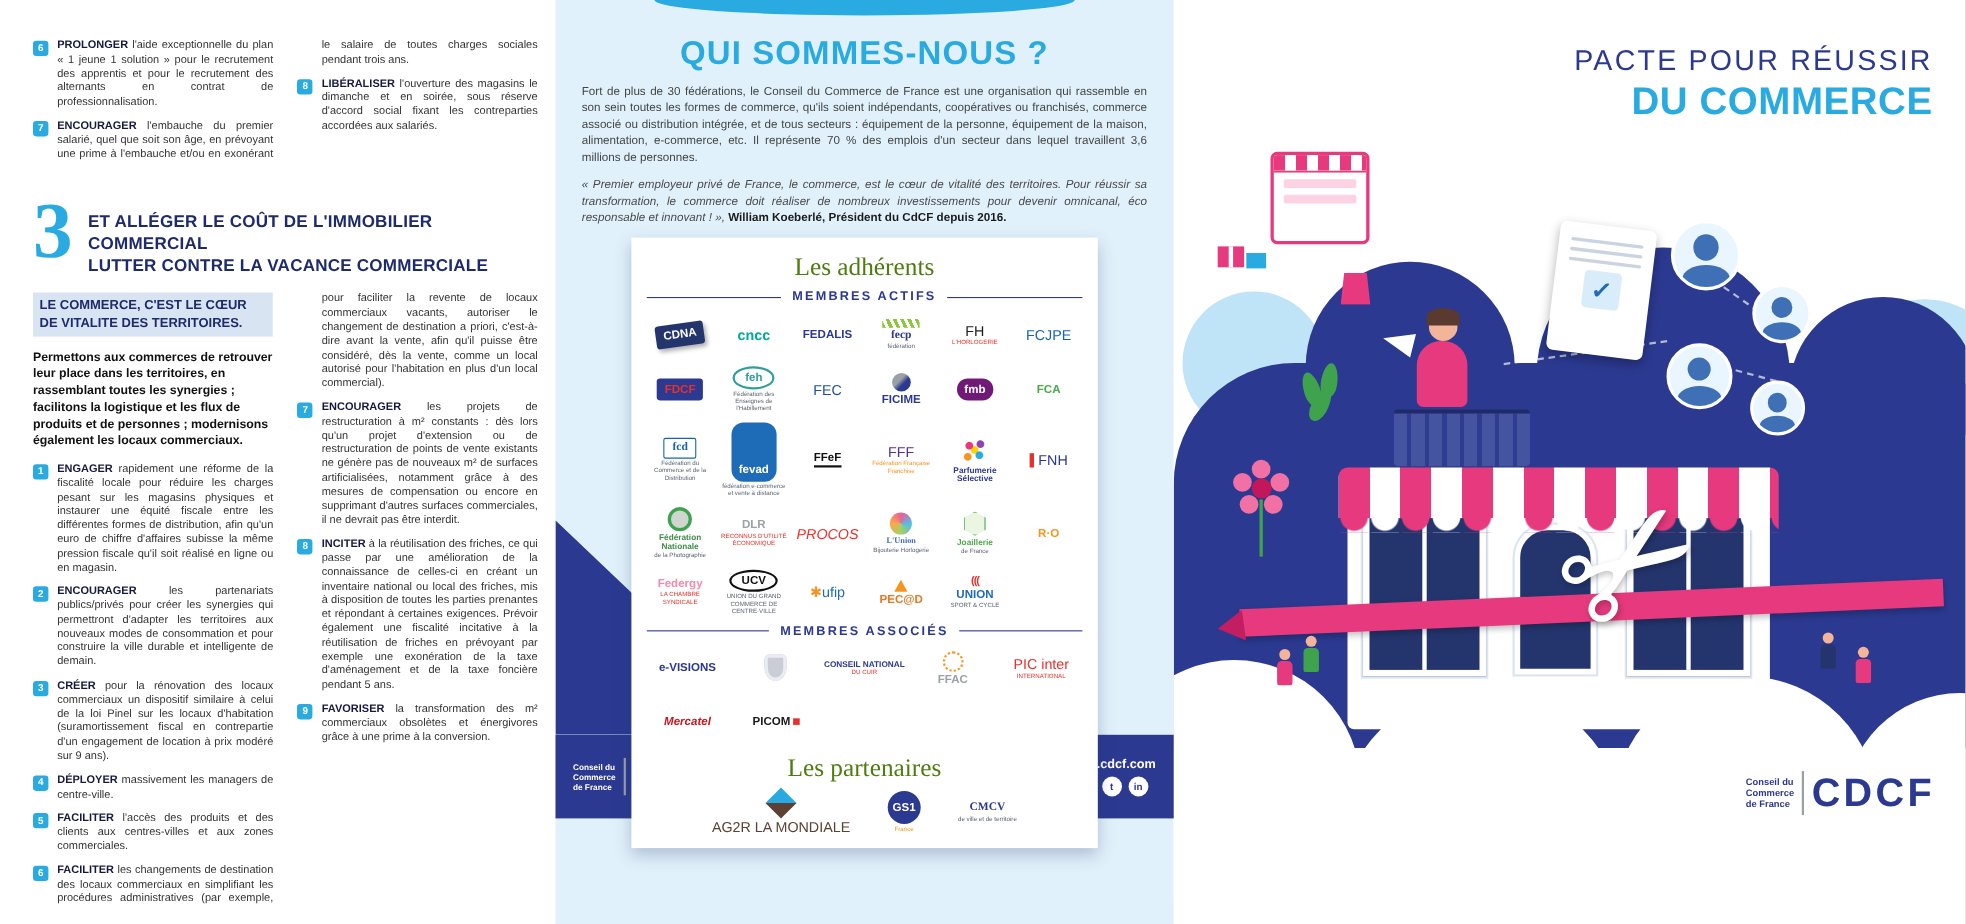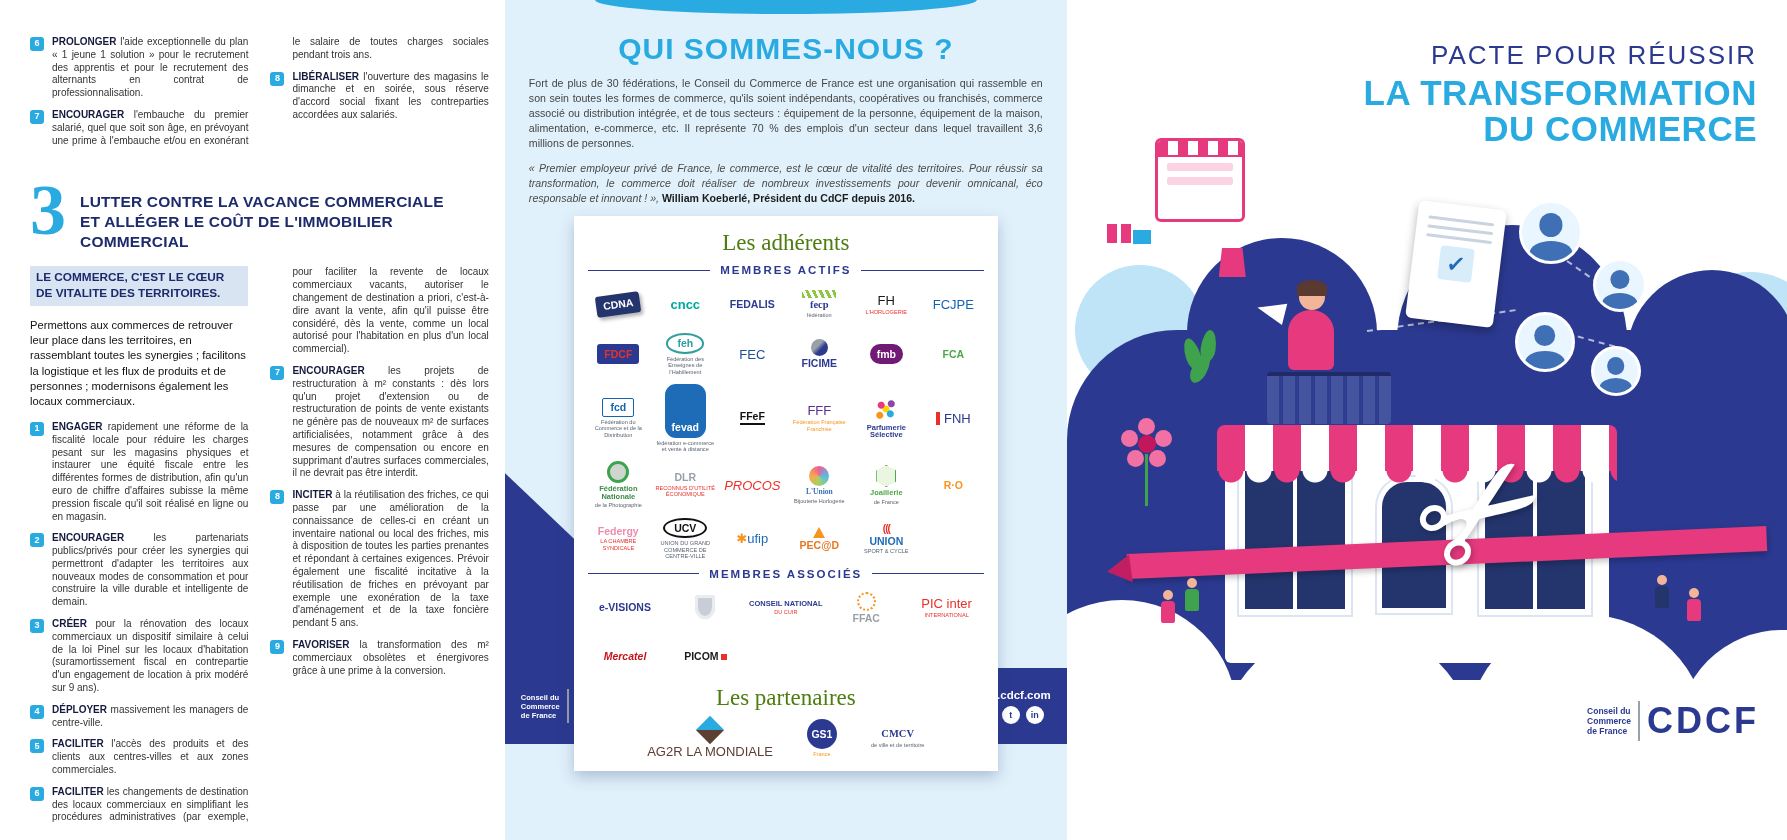--- a/index.html
+++ b/index.html
@@ -9,21 +9,21 @@
   .cols{column-gap:22px;column-count:2;column-fill:auto;}
   .top-cols{height:132px;}
   .body-cols{height:560px;}
   .item{position:relative;padding-left:22px;margin:0 0 9px;font-size:10px;line-height:1.28;text-align:justify;color:#333;}
   .badge{position:absolute;left:0;top:1px;width:14px;height:14px;border-radius:3px;background:#29abe2;color:#fff;font-weight:800;font-size:9px;display:flex;align-items:center;justify-content:center;}
   .kw{color:#141a3e;}
   .sec-head{display:flex;align-items:flex-start;gap:14px;margin:14px 0 14px;}
   .sec-num{font-family:"Liberation Serif",serif;font-weight:bold;font-size:72px;line-height:.78;color:#29abe2;}
   .sec-titles{padding-top:10px;color:#1d2a6b;font-weight:800;font-size:15.5px;line-height:1.3;letter-spacing:.2px;}
   .highlight{background:#d9e4f3;color:#1d2a6b;font-weight:800;font-size:11.8px;line-height:1.35;padding:4px 6px;margin:0 0 12px;}
-  .intro{font-weight:400;color:#111;font-size:11.2px;line-height:1.35;margin:0 0 12px;}
+  .intro{font-weight:700;color:#111;font-size:11.2px;line-height:1.35;margin:0 0 12px;}
   
   .panel-mid{width:589px;height:840px;background:#e1f1fb;position:relative;box-sizing:border-box;padding-top:28px;}
   .arc{position:absolute;top:0;left:16%;width:68%;height:14px;background:#29abe2;border-radius:0 0 50% 50%/0 0 100% 100%;}
   .mid-title{margin:4px 0 10px;text-align:center;color:#29abe2;font-weight:800;font-size:30px;letter-spacing:1px;}
   .about,.quote{margin:0 24px 10px;font-size:10.6px;line-height:1.42;color:#444;text-align:justify;}
   .quote em{font-style:italic;color:#4a4a4a;}
   .quote strong{color:#1b1b1b;}
   .card{position:relative;z-index:3;width:424px;margin:4px auto 0;background:#fff;box-shadow:0 6px 14px rgba(40,60,120,.28);padding:10px 14px 10px;box-sizing:border-box;}
   .serif-title{font-family:"Liberation Serif",serif;font-weight:normal;color:#4d7c0f;font-size:23px;text-align:center;margin:4px 0 8px;}
   .divider{display:flex;align-items:center;gap:10px;color:#2b3990;font-weight:bold;font-size:11.5px;letter-spacing:2px;margin:2px 0 8px;}
@@ -32,21 +32,21 @@
   .logo-grid.six{grid-template-columns:repeat(6,1fr);}
   .logo-grid.seven{grid-template-columns:repeat(5,1fr);}
   .logo-grid.three{display:flex;justify-content:center;gap:34px;align-items:center;margin-bottom:2px;}
   .logo{display:flex;flex-direction:column;align-items:center;justify-content:center;text-align:center;gap:2px;min-height:40px;}
   .lt{font-weight:bold;font-size:10.5px;line-height:1;}
   .ls{font-size:5.6px;color:#5a6372;line-height:1.15;max-width:64px;}
   .chip{display:inline-flex;align-items:center;justify-content:center;padding:5px 7px;border-radius:3px;}
   .tilt .chip{transform:rotate(-8deg);box-shadow:2px 3px 4px rgba(0,0,0,.3);}
   .pill .chip{border-radius:11px;}
   .round .chip{border-radius:50%;width:30px;height:30px;padding:0;}
-  .boxed .lt{border:1.5px solid currentColor;padding:3px 7px;border-radius:2px;}
+  .boxed .lt{border:1.5px solid currentColor;padding:3px 7px;border-radius:2px;font-family:Liberation Serif, serif;}
   .oval-border .lt{border:2px solid currentColor;border-radius:50%;padding:3px 9px;}
   .under .lt{border-bottom:2.5px solid currentColor;padding-bottom:1px;}
   .ital .lt{font-style:italic;}
   .serif .lt{font-family:"Liberation Serif",serif;}
   .lower .lt{text-transform:lowercase;font-size:13px;}
   .fat .lt{font-size:13px;font-weight:400;}
   .small-t .lt{font-size:7.5px;}
   .fnh .lt{border-left:4px solid #e8312a;padding-left:4px;}
   .stripes::before{content:"";width:34px;height:8px;background:repeating-linear-gradient(65deg,#8dc63f 0 3px,transparent 3px 6px);}
   .dots::before{content:"";width:24px;height:24px;border-radius:50%;background:
@@ -146,22 +146,22 @@
 
   <section class="panel-left">
     <div id="top-items" class="cols top-cols">
         <p class="item"><span class="badge">6</span><strong class="kw">PROLONGER </strong><span class="itxt">l'aide exceptionnelle du plan « 1 jeune 1 solution » pour le recrutement des apprentis et pour le recrutement des alternants en contrat de professionnalisation.</span></p>
         <p class="item"><span class="badge">7</span><strong class="kw">ENCOURAGER </strong><span class="itxt">l'embauche du premier salarié, quel que soit son âge, en prévoyant une prime à l'embauche et/ou en exonérant le salaire de toutes charges sociales pendant trois ans.</span></p>
         <p class="item"><span class="badge">8</span><strong class="kw">LIBÉRALISER </strong><span class="itxt">l'ouverture des magasins le dimanche et en soirée, sous réserve d'accord social fixant les contreparties accordées aux salariés.</span></p>
       </div>
     <div class="sec-head">
       <div class="sec-num">3</div>
       <div class="sec-titles">
+        <div>ET ALLÉGER LE COÛT DE L'IMMOBILIER COMMERCIAL</div>
         <div>LUTTER CONTRE LA VACANCE COMMERCIALE</div>
-        <div>ET ALLÉGER LE COÛT DE L'IMMOBILIER COMMERCIAL</div>
       </div>
     </div>
     <div id="body-cols" class="cols body-cols">
       <p class="highlight">LE COMMERCE, C'EST LE CŒUR DE VITALITE DES TERRITOIRES.</p>
       <p class="intro">Permettons aux commerces de retrouver leur place dans les territoires, en rassemblant toutes les synergies ; facilitons la logistique et les flux de produits et de personnes ; modernisons également les locaux commerciaux.</p>
     <p class="item"><span class="badge">1</span><strong class="kw">ENGAGER </strong><span class="itxt">rapidement une réforme de la fiscalité locale pour réduire les charges pesant sur les magasins physiques et instaurer une équité fiscale entre les différentes formes de distribution, afin qu'un euro de chiffre d'affaires subisse la même pression fiscale qu'il soit réalisé en ligne ou en magasin.</span></p>
         <p class="item"><span class="badge">2</span><strong class="kw">ENCOURAGER </strong><span class="itxt">les partenariats publics/privés pour créer les synergies qui permettront d'adapter les territoires aux nouveaux modes de consommation et pour construire la ville durable et intelligente de demain.</span></p>
         <p class="item"><span class="badge">3</span><strong class="kw">CRÉER </strong><span class="itxt">pour la rénovation des locaux commerciaux un dispositif similaire à celui de la loi Pinel sur les locaux d'habitation (suramortissement fiscal en contrepartie d'un engagement de location à prix modéré sur 9 ans).</span></p>
         <p class="item"><span class="badge">4</span><strong class="kw">DÉPLOYER </strong><span class="itxt">massivement les managers de centre-ville.</span></p>
         <p class="item"><span class="badge">5</span><strong class="kw">FACILITER </strong><span class="itxt">l'accès des produits et des clients aux centres-villes et aux zones commerciales.</span></p>
@@ -363,21 +363,20 @@
           <span class="soc">t</span>
           <span class="soc">in</span>
         </div>
       </div>
     </footer>
   </section>
 
   <section class="panel-right">
     <div class="r-title">
       <div class="rt1">PACTE POUR RÉUSSIR</div>
-      <div class="rt2">LA TRANSFORMATION</div>
       <div class="rt3">DU COMMERCE</div>
     </div>
 
     <div class="circ lblue" style="left:8px;top:265px;width:130px;height:130px;"></div>
     <div class="circ lblue" style="left:608px;top:272px;width:150px;height:150px;"></div>
     <div class="circ lblue" style="left:648px;top:508px;width:120px;height:120px;"></div>
     <div class="circ lblue" style="left:18px;top:545px;width:90px;height:90px;"></div>
     <div class="circ navy" style="left:120px;top:238px;width:190px;height:190px;"></div>
     <div class="circ navy" style="left:330px;top:225px;width:230px;height:230px;"></div>
     <div class="circ navy" style="left:560px;top:270px;width:170px;height:170px;"></div>

